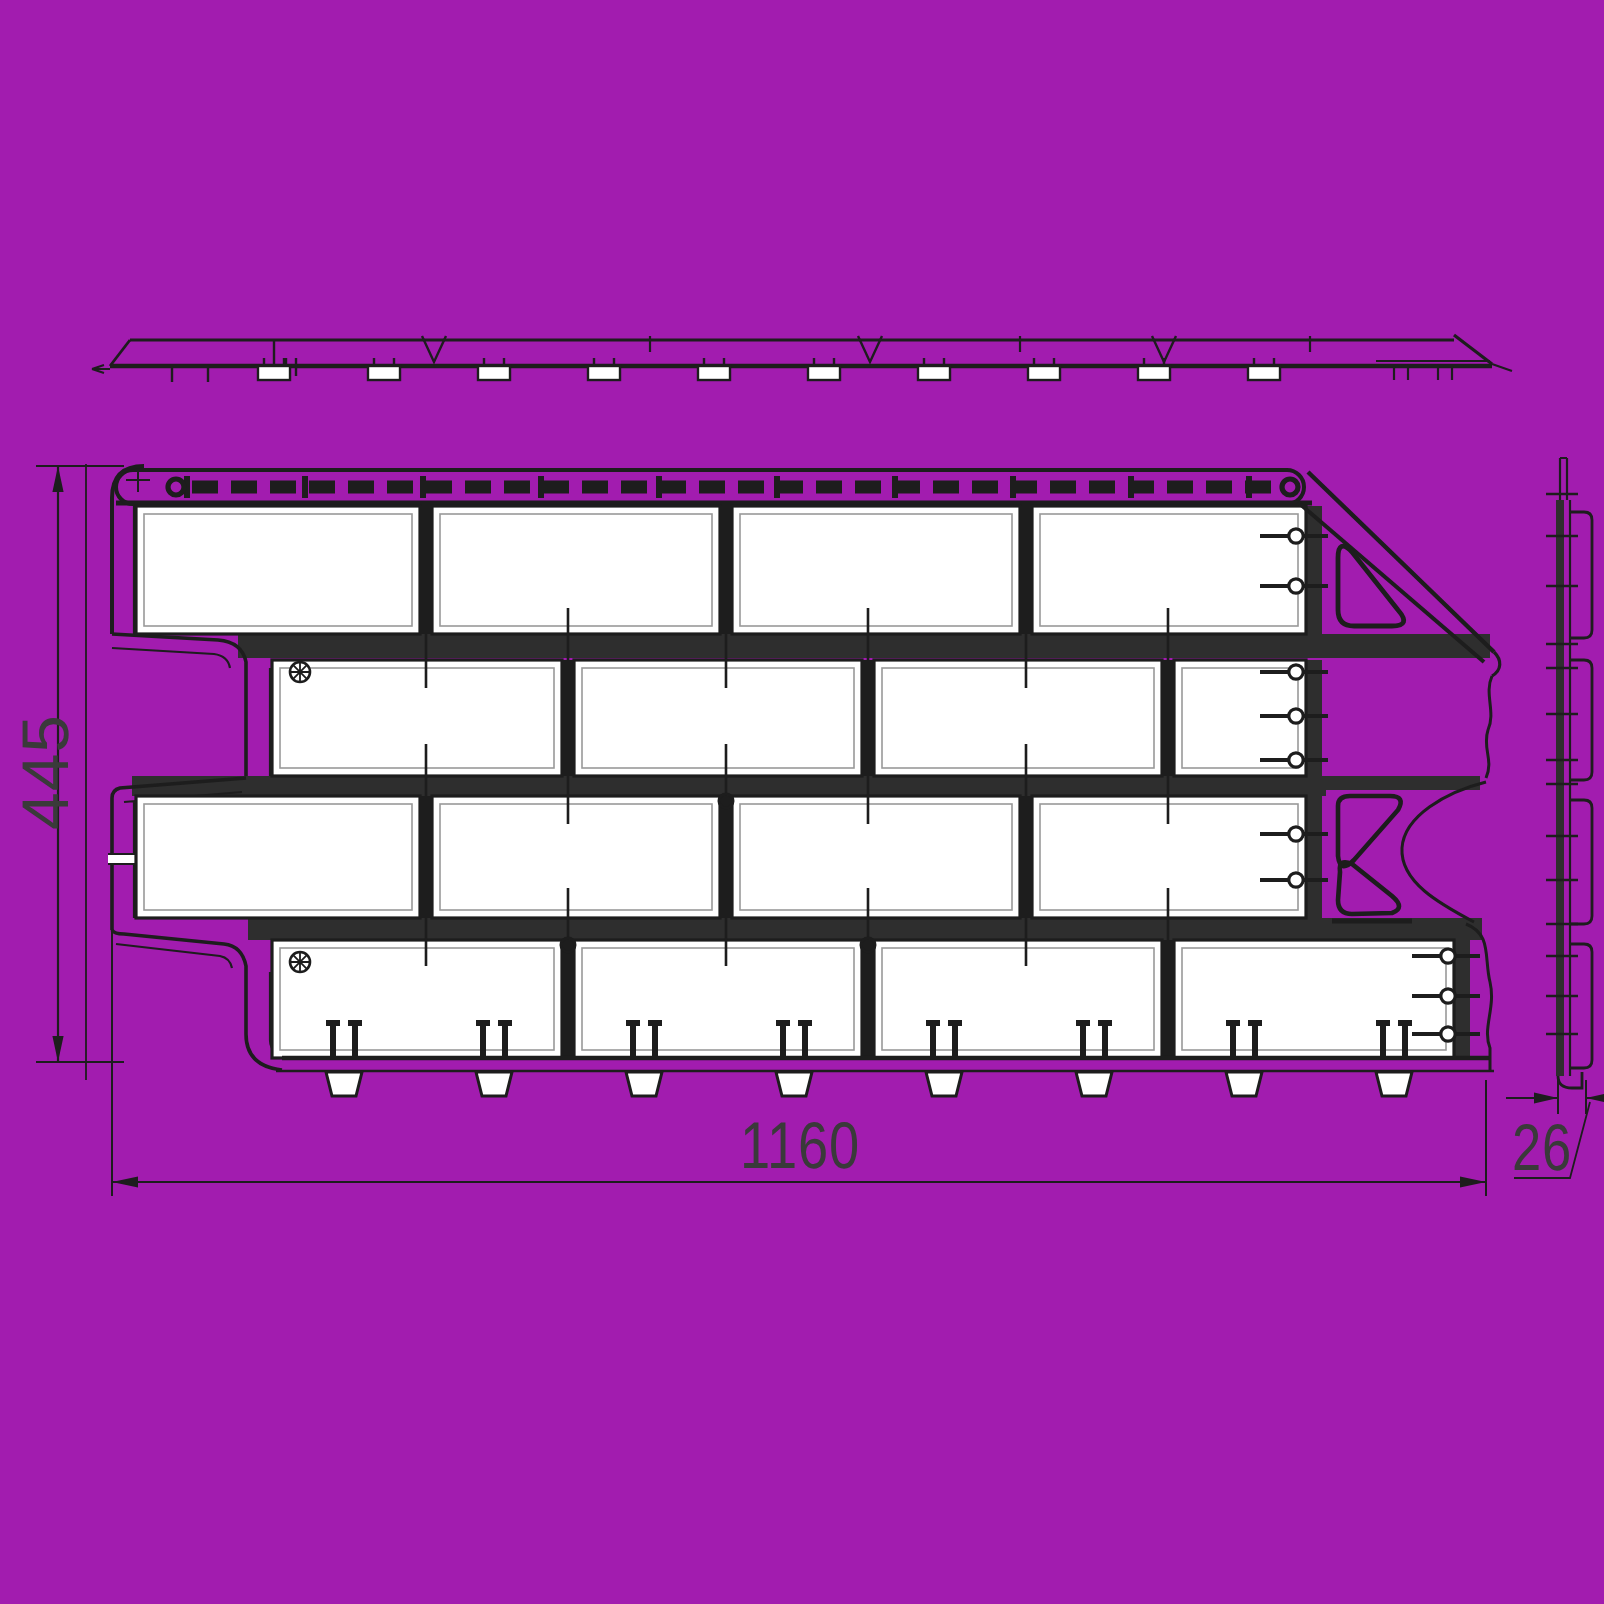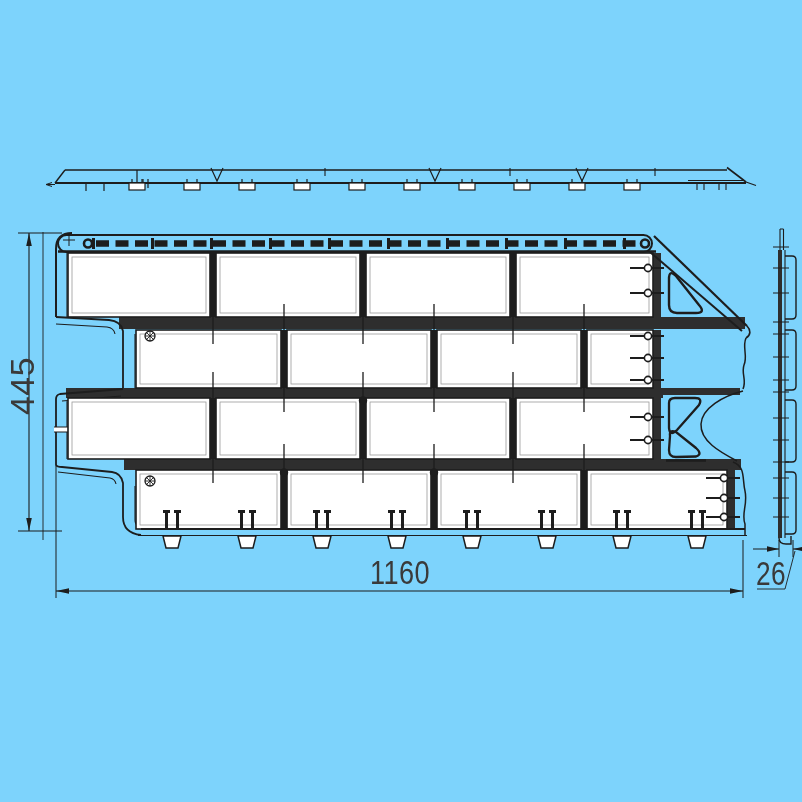--- a/index.html
+++ b/index.html
@@ -1,16 +1,16 @@
 <!DOCTYPE html>
 <html><head>
 <meta charset="utf-8">
 <style>
   html,body{margin:0;padding:0;background:#ffffff;}
-  .page{position:relative;width:802px;height:802px;background:#7dd3fc;overflow:hidden;
+  .page{position:relative;width:802px;height:802px;background:#a21caf;overflow:hidden;
         font-family:"Liberation Sans",sans-serif;}
   svg{position:absolute;left:0;top:0;}
   .ink{stroke:#1d1d1d;fill:none;}
   text.dim{fill:#3a3a3a;font-size:33px;font-family:"Liberation Sans",sans-serif;letter-spacing:0.5px;}
 </style>
 </head>
 <body>
 
 <div class="page">
 <svg width="802" height="802" viewBox="0 0 802 802">

